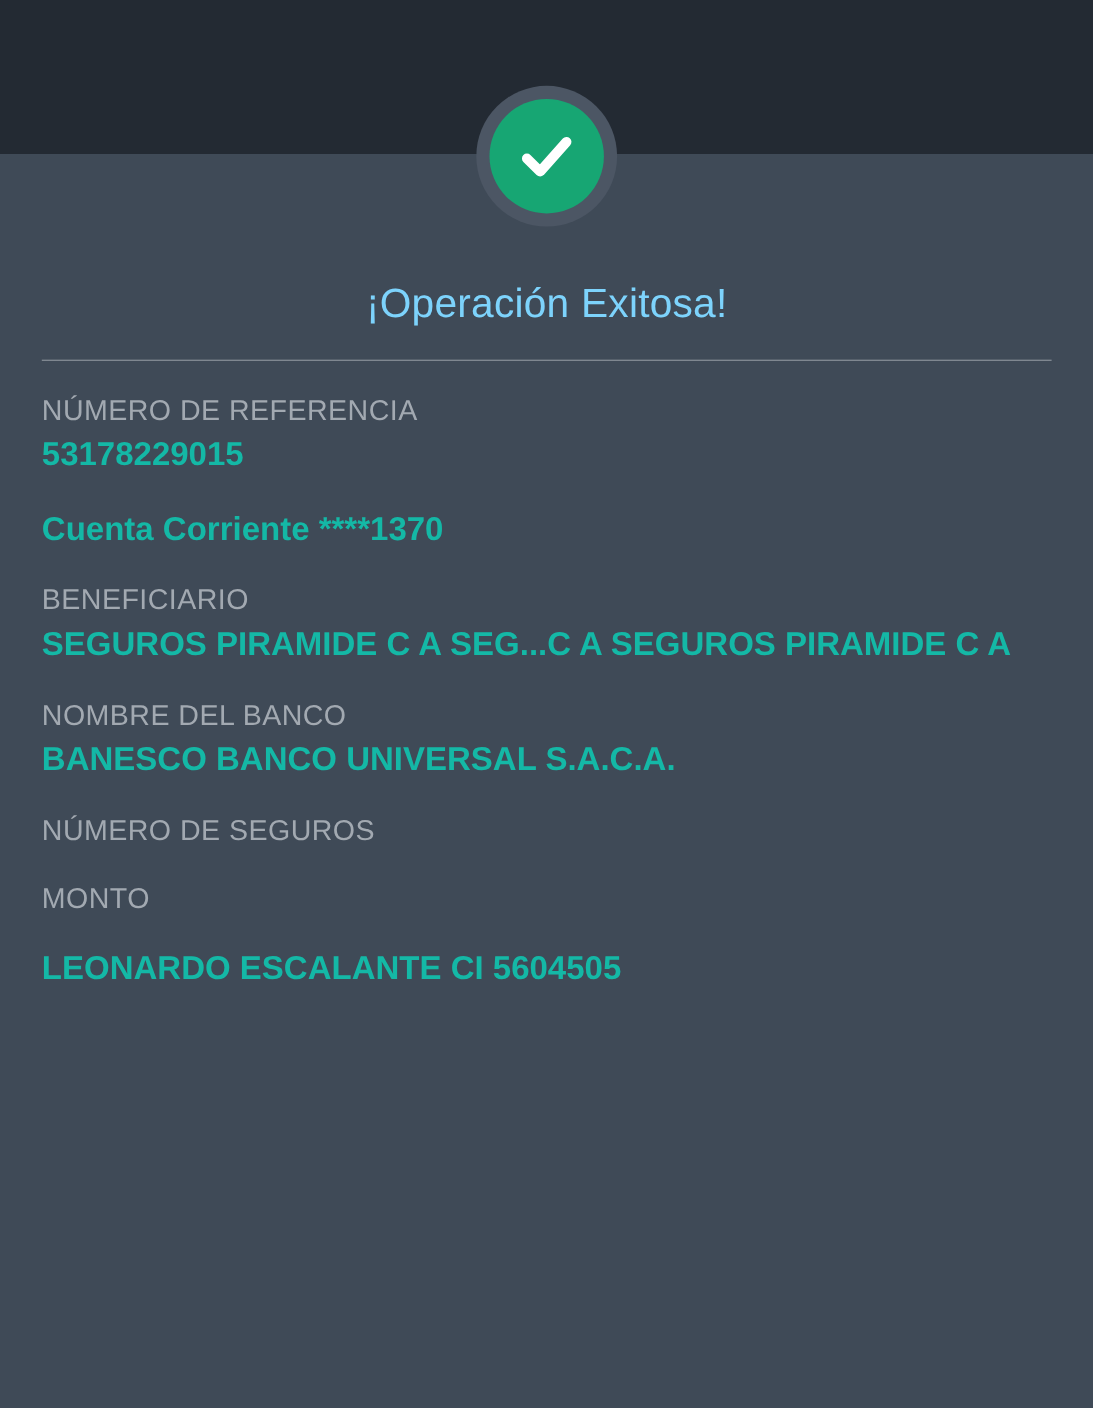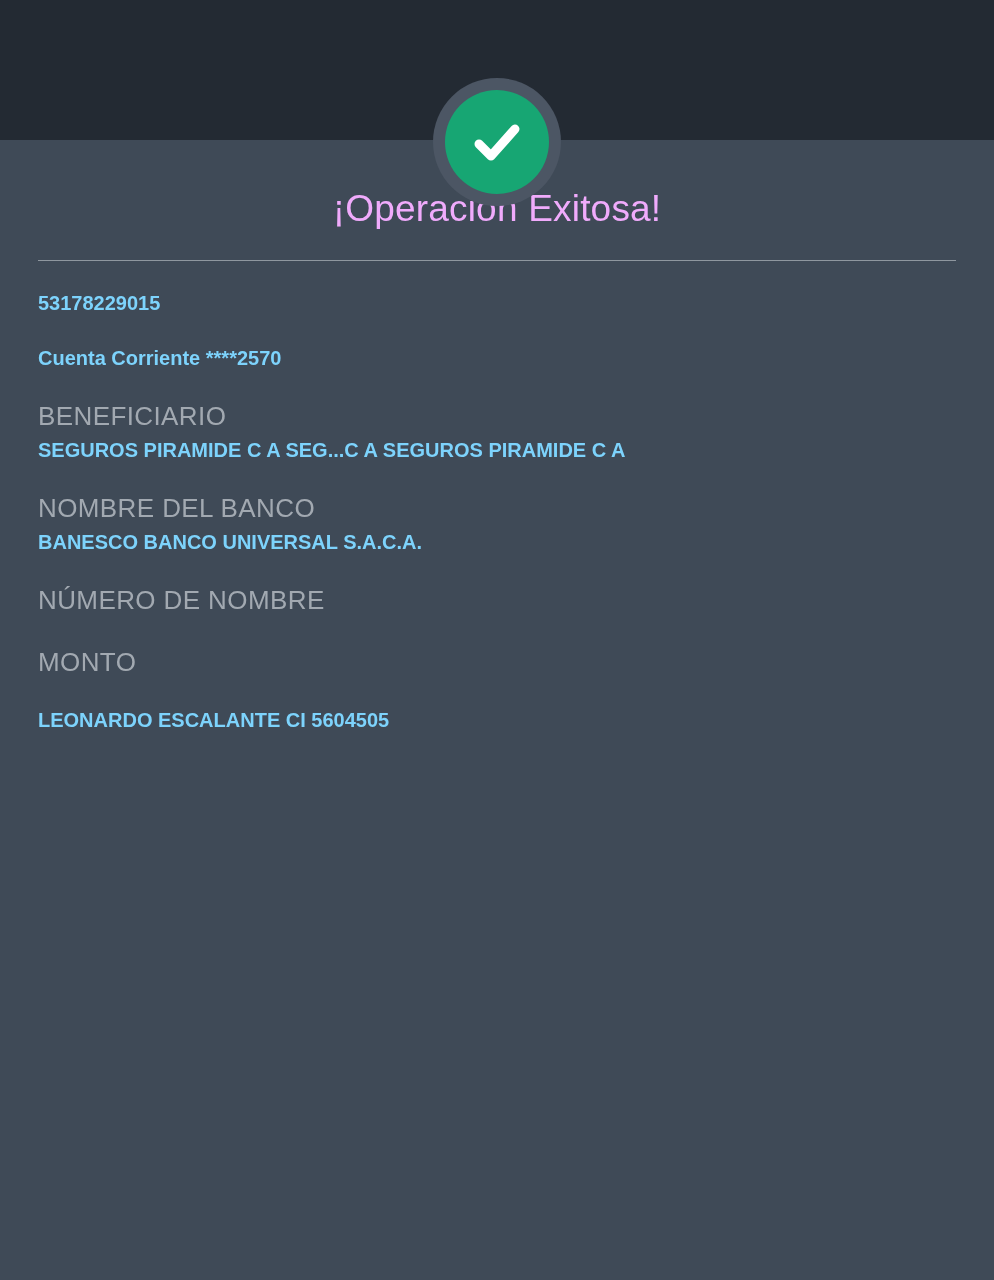--- a/index.html
+++ b/index.html
@@ -46,24 +46,24 @@
   }
   .check-inner svg {
     display: block;
   }
   .content {
     padding: 0 38px;
     box-sizing: border-box;
   }
   .title {
     text-align: center;
-    color: #f0abfc;
+    color: #7dd3fc;
     font-size: 37px;
     font-weight: 400;
-    margin-top: 48px;
+    margin-top: 115px;
     letter-spacing: 0.2px;
   }
   .divider {
     height: 1px;
     background: #8f979f;
     margin: 30px 0 0 0;
   }
   .field {
     margin-top: 30px;
   }
@@ -71,22 +71,22 @@
     margin-top: 34px;
   }
   .field-label {
     color: #a2a9b1;
     font-size: 26px;
     font-weight: 400;
     letter-spacing: 0.4px;
     line-height: 1.2;
   }
   .field-value {
-    color: #7dd3fc;
-    font-size: 20px;
+    color: #14b8a6;
+    font-size: 30px;
     font-weight: bold;
     line-height: 1.25;
     margin-top: 6px;
     white-space: nowrap;
   }
 </style>
 </head>
 <body>
 
 <div class="top-bar"></div>
@@ -97,40 +97,41 @@
       <polyline points="13,33 25,45 49,18" fill="none" stroke="#ffffff" stroke-width="9" stroke-linecap="round" stroke-linejoin="round"></polyline>
     </svg>
   </div>
 </div>
 
 <div class="content">
   <div class="title">¡Operación Exitosa!</div>
   <div class="divider"></div>
 
   <div class="field">
+    <div class="field-label">NÚMERO DE REFERENCIA</div>
     <div class="field-value">53178229015</div>
   </div>
 
 
   <div class="field">
-    <div class="field-value">Cuenta Corriente ****2570</div>
+    <div class="field-value">Cuenta Corriente ****1370</div>
   </div>
 
   <div class="field">
     <div class="field-label">BENEFICIARIO</div>
     <div class="field-value">SEGUROS PIRAMIDE C A SEG...C A SEGUROS PIRAMIDE C A</div>
   </div>
 
   <div class="field">
     <div class="field-label">NOMBRE DEL BANCO</div>
     <div class="field-value">BANESCO BANCO UNIVERSAL S.A.C.A.</div>
   </div>
 
   <div class="field">
-    <div class="field-label">NÚMERO DE NOMBRE</div>
+    <div class="field-label">NÚMERO DE SEGUROS</div>
   </div>
 
   <div class="field">
     <div class="field-label">MONTO</div>
   </div>
 
   <div class="field">
     <div class="field-value">LEONARDO ESCALANTE CI 5604505</div>
   </div>
 </div>

